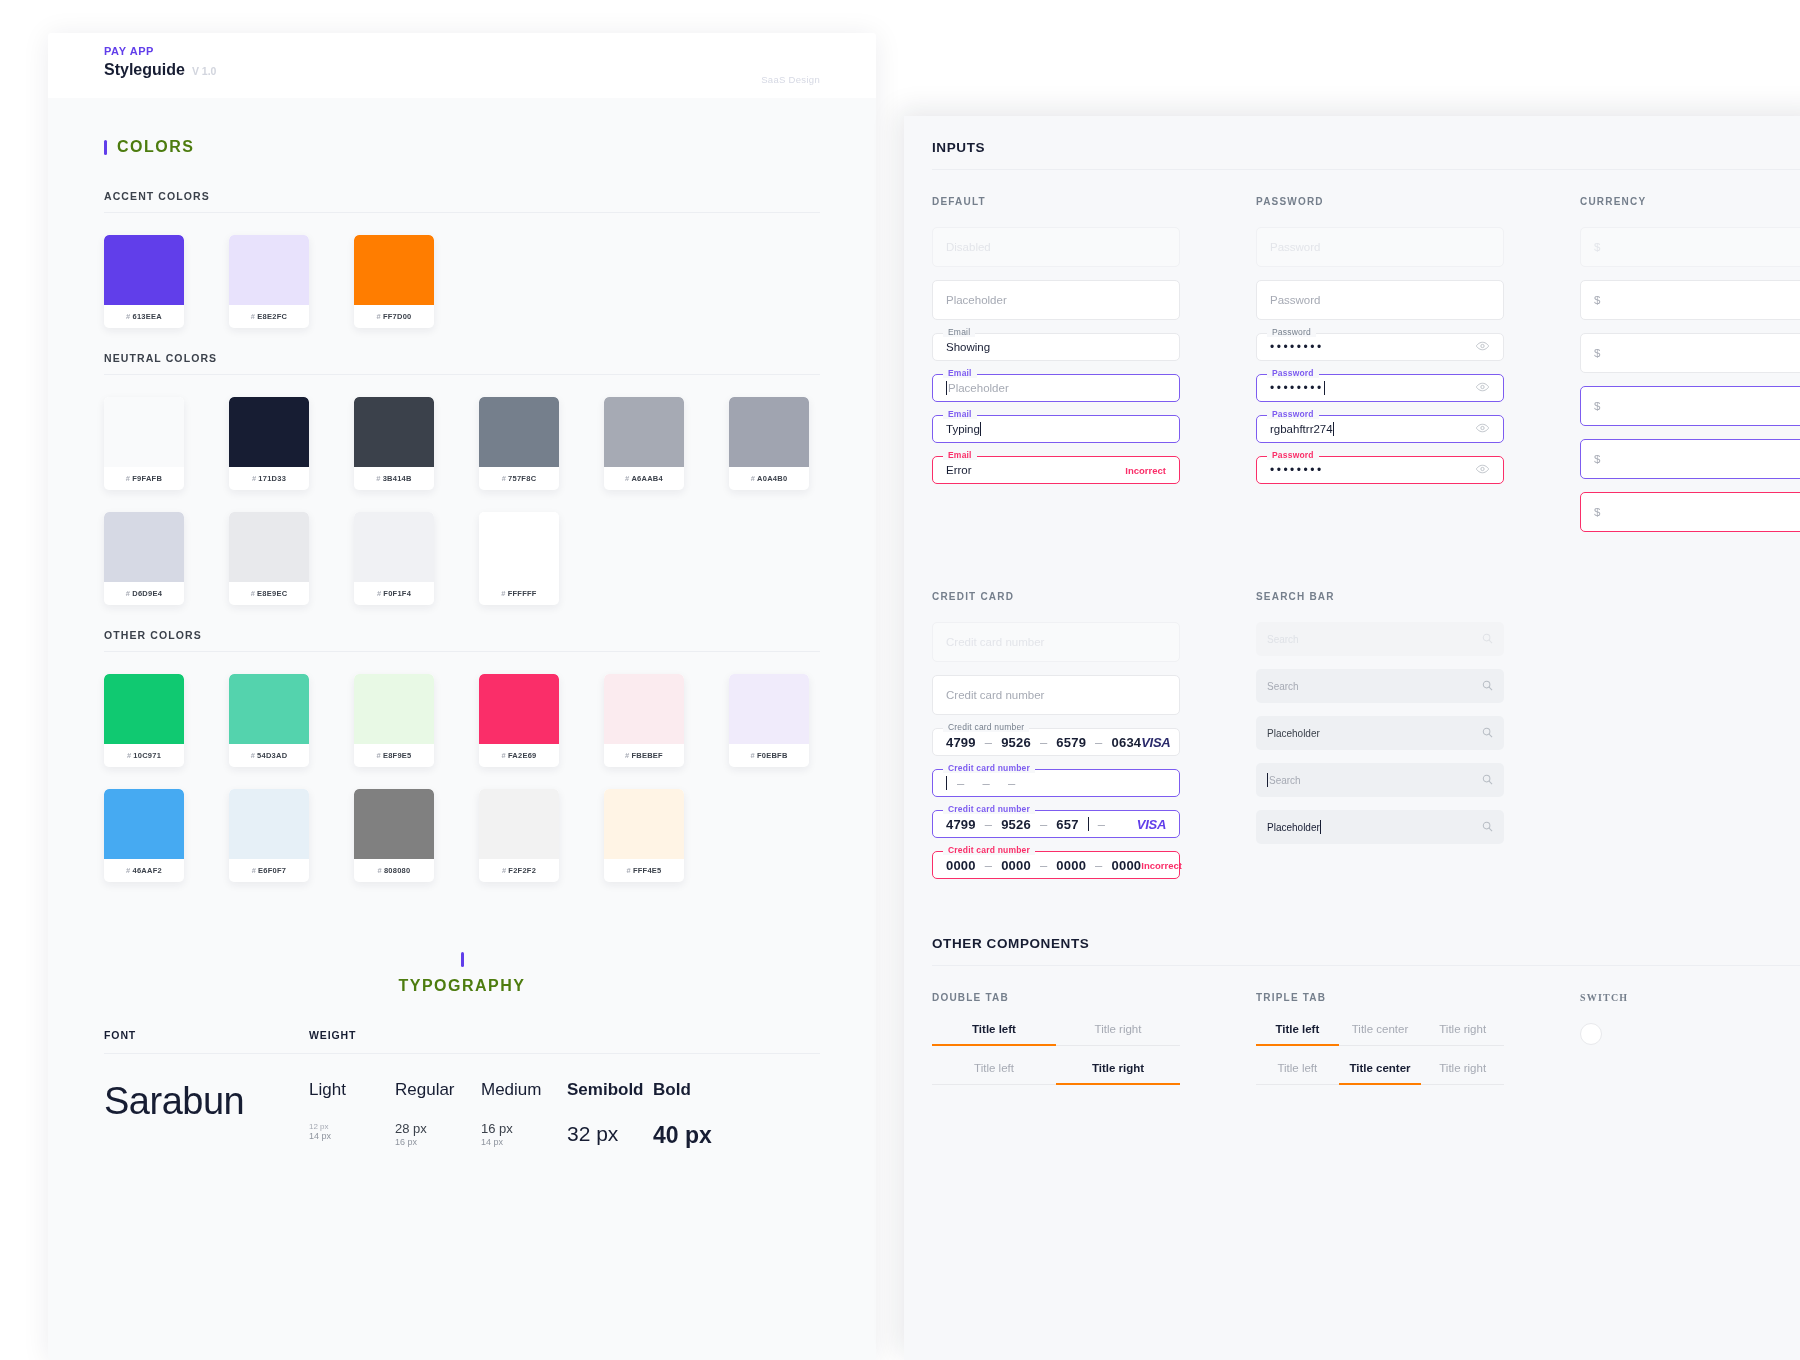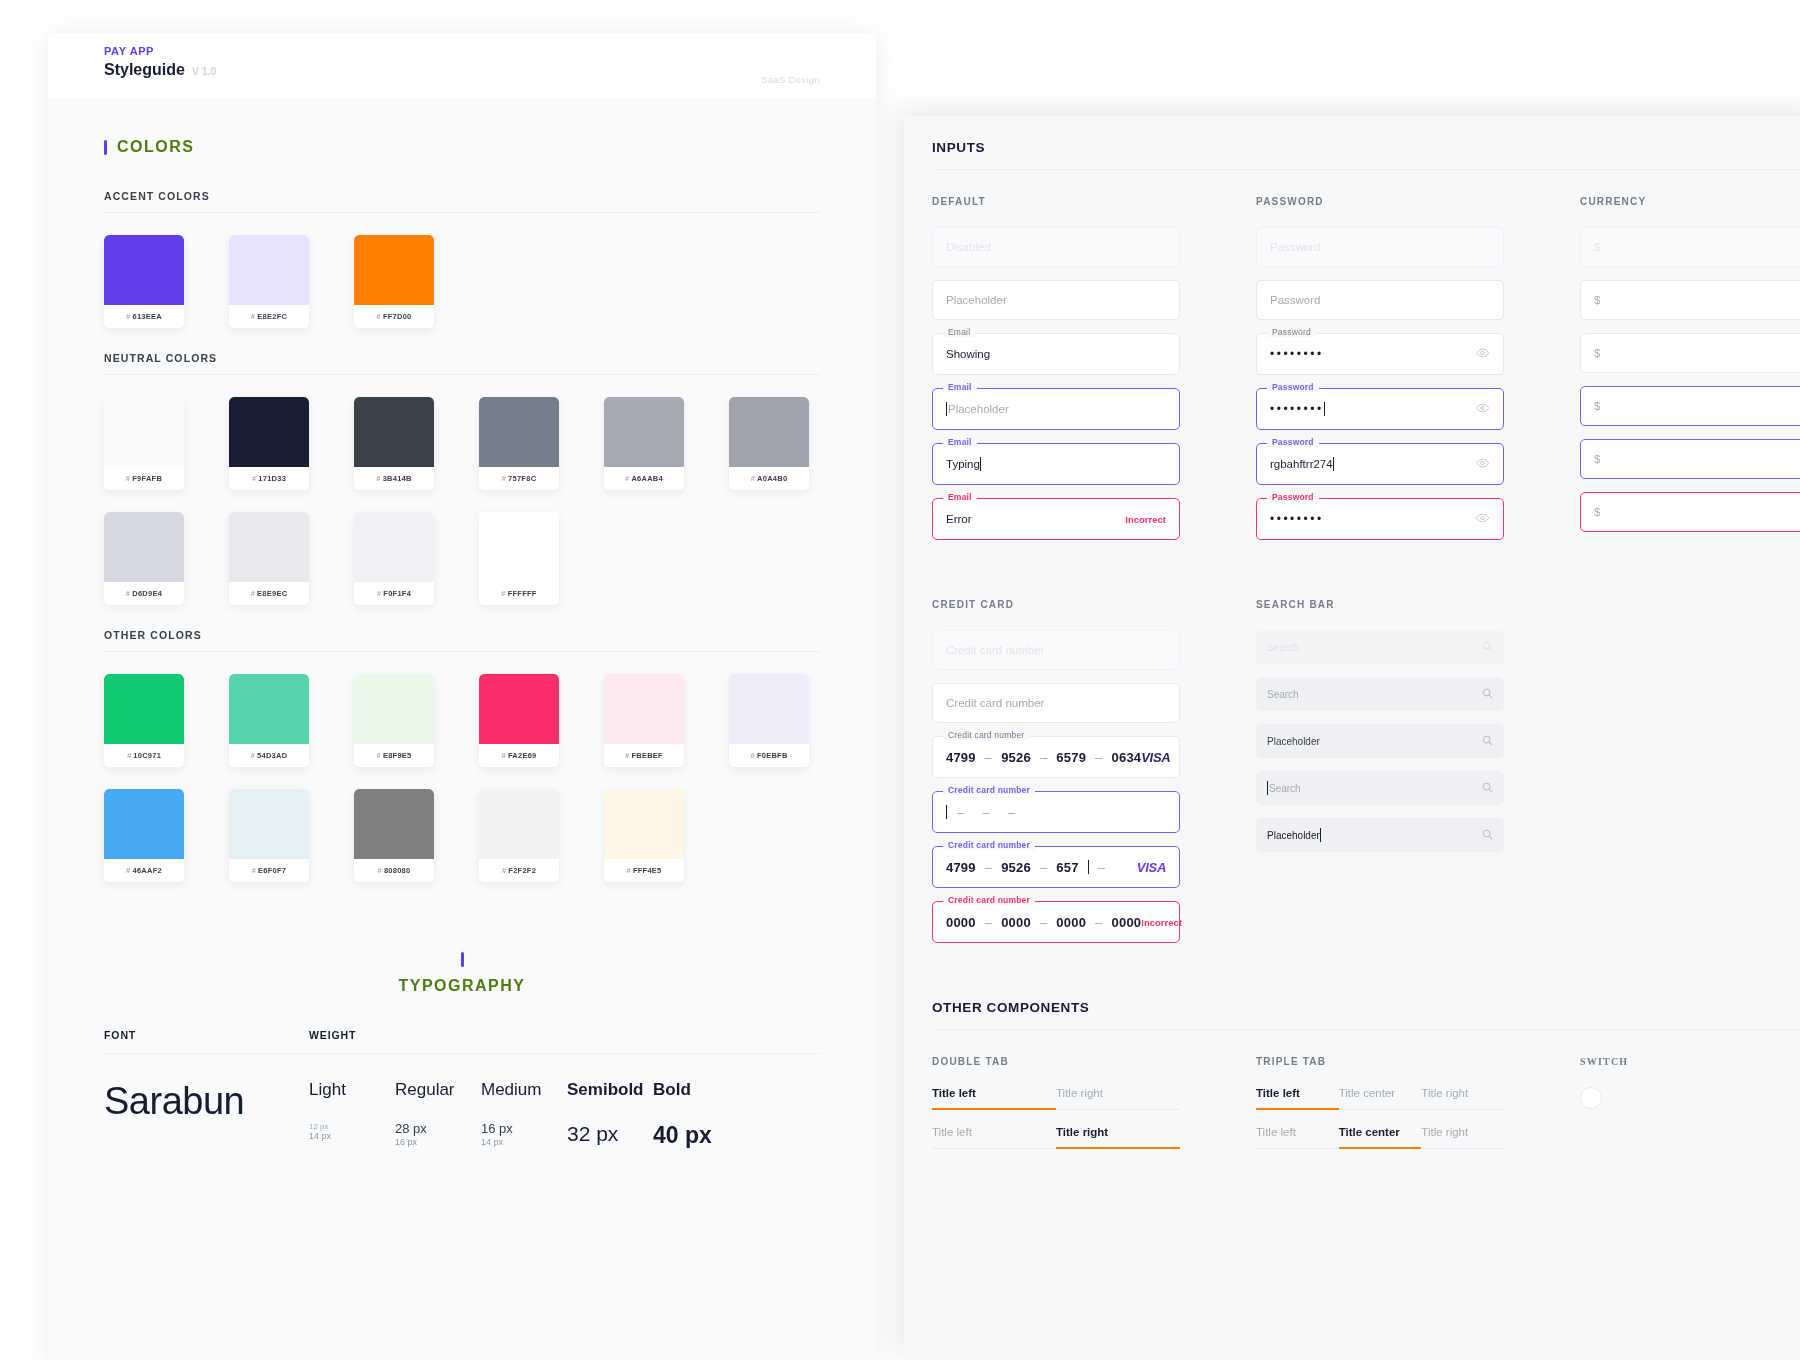--- a/index.html
+++ b/index.html
@@ -120,21 +120,21 @@
   .box.plain-disabled .ph { color:#e3e5ea; }
   .ph { color:#a6aab4; }
   .caret {
     display:inline-block; width:1px; height:14px; background:#171D33;
     vertical-align:-2px;
   }
   .caret.pre { margin-right:1px; }
   .val { font-weight:500; }
 
   
-  .fld.legend .box { height:42px; }
+  .fld.legend .box { height:28px; }
   .legend-txt {
     position:absolute; left:11px; top:-6px; background:#f7f8fa;
     padding:0 5px; font-size:8.5px; color:#757F8C; letter-spacing:0.2px;
     z-index:2;
   }
   .fld.focus .box { border:1.5px solid #7d5cf0; }
   .fld.focus .legend-txt { color:#7d5cf0; font-weight:600; }
   .fld.err .box { border:1.5px solid #FA2E69; }
   .fld.err .legend-txt { color:#FA2E69; font-weight:600; }
   .err-note {
@@ -158,21 +158,21 @@
   }
   .search-box.dim { background:#f3f4f6; }
   .search-box.dim .ph { color:#dfe2e7; }
   .search-box .mag { margin-left:auto; opacity:.45; }
 
   
   .other-wrap { margin-top:44px; }
   .tabs-cols { display:flex; gap:76px; }
   .tab-row { display:flex; margin-bottom:16px; }
   .tab {
-    flex:1; text-align:left; font-size:11.5px; color:#a6aab4;
+    flex:1; text-align:center; font-size:11.5px; color:#a6aab4;
     padding-bottom:9px; border-bottom:1px solid #e8e9ec; white-space:nowrap;
   }
   .tab.active { color:#171D33; font-weight:700; border-bottom:2px solid #FF7D00; }
   .switch-col { width:120px;font-family:Liberation Serif, serif; }
   .switch {
     width:22px; height:22px; border-radius:50%; border:1.5px solid #e8e9ec;
     background:#fff;
   }
 </style>
 </head>

